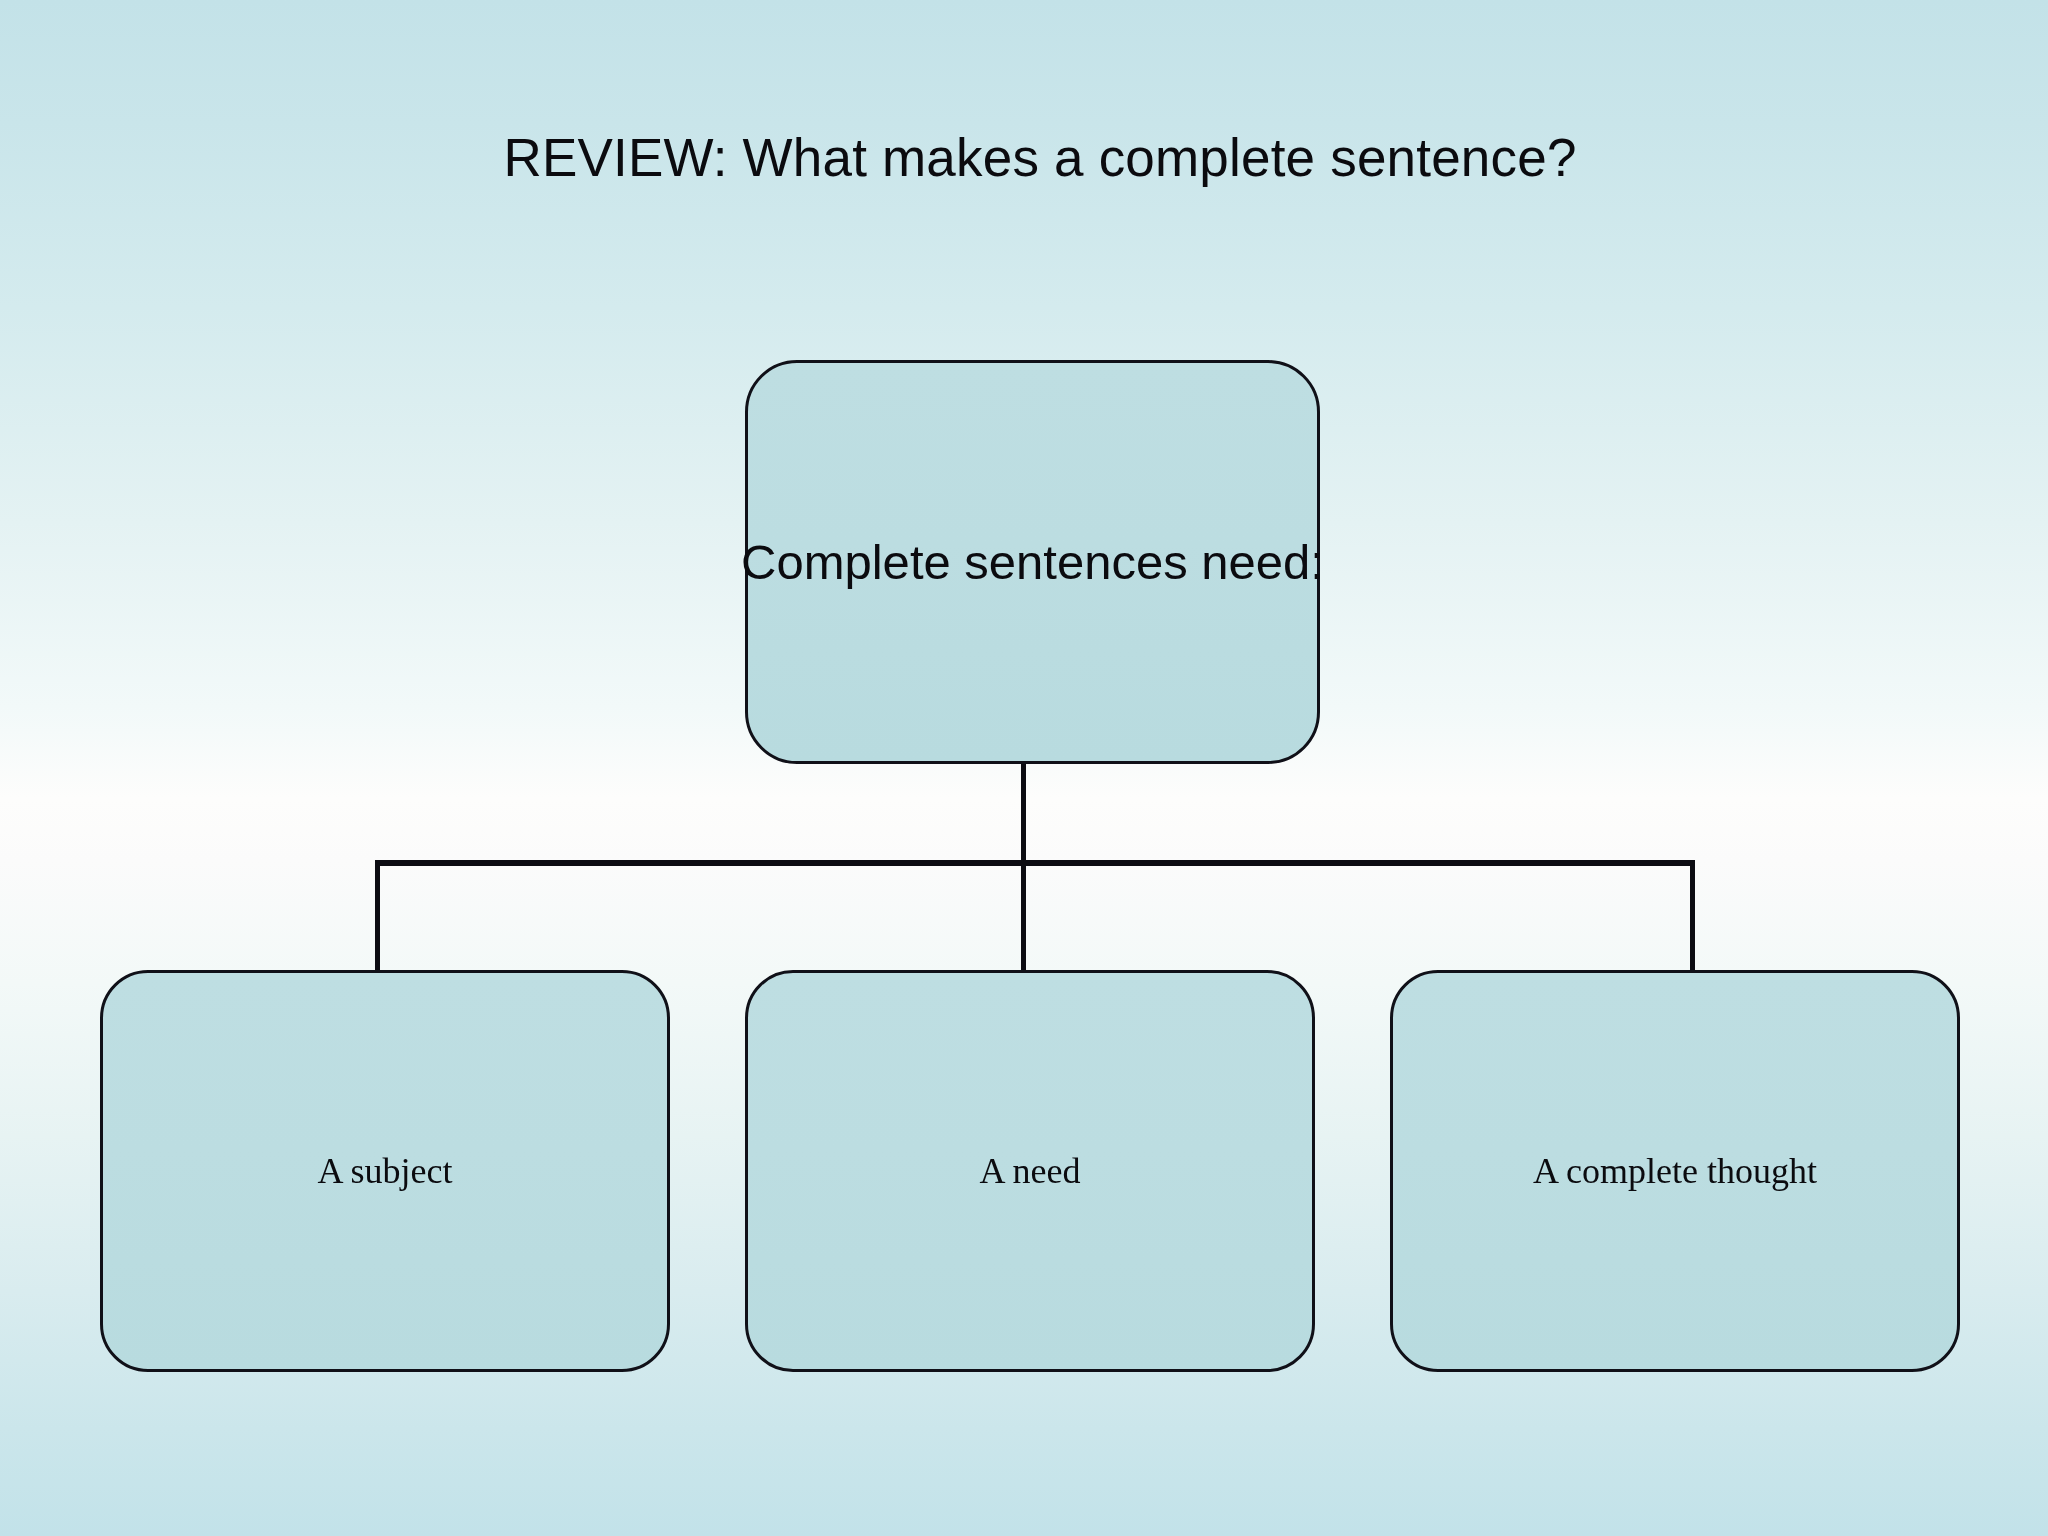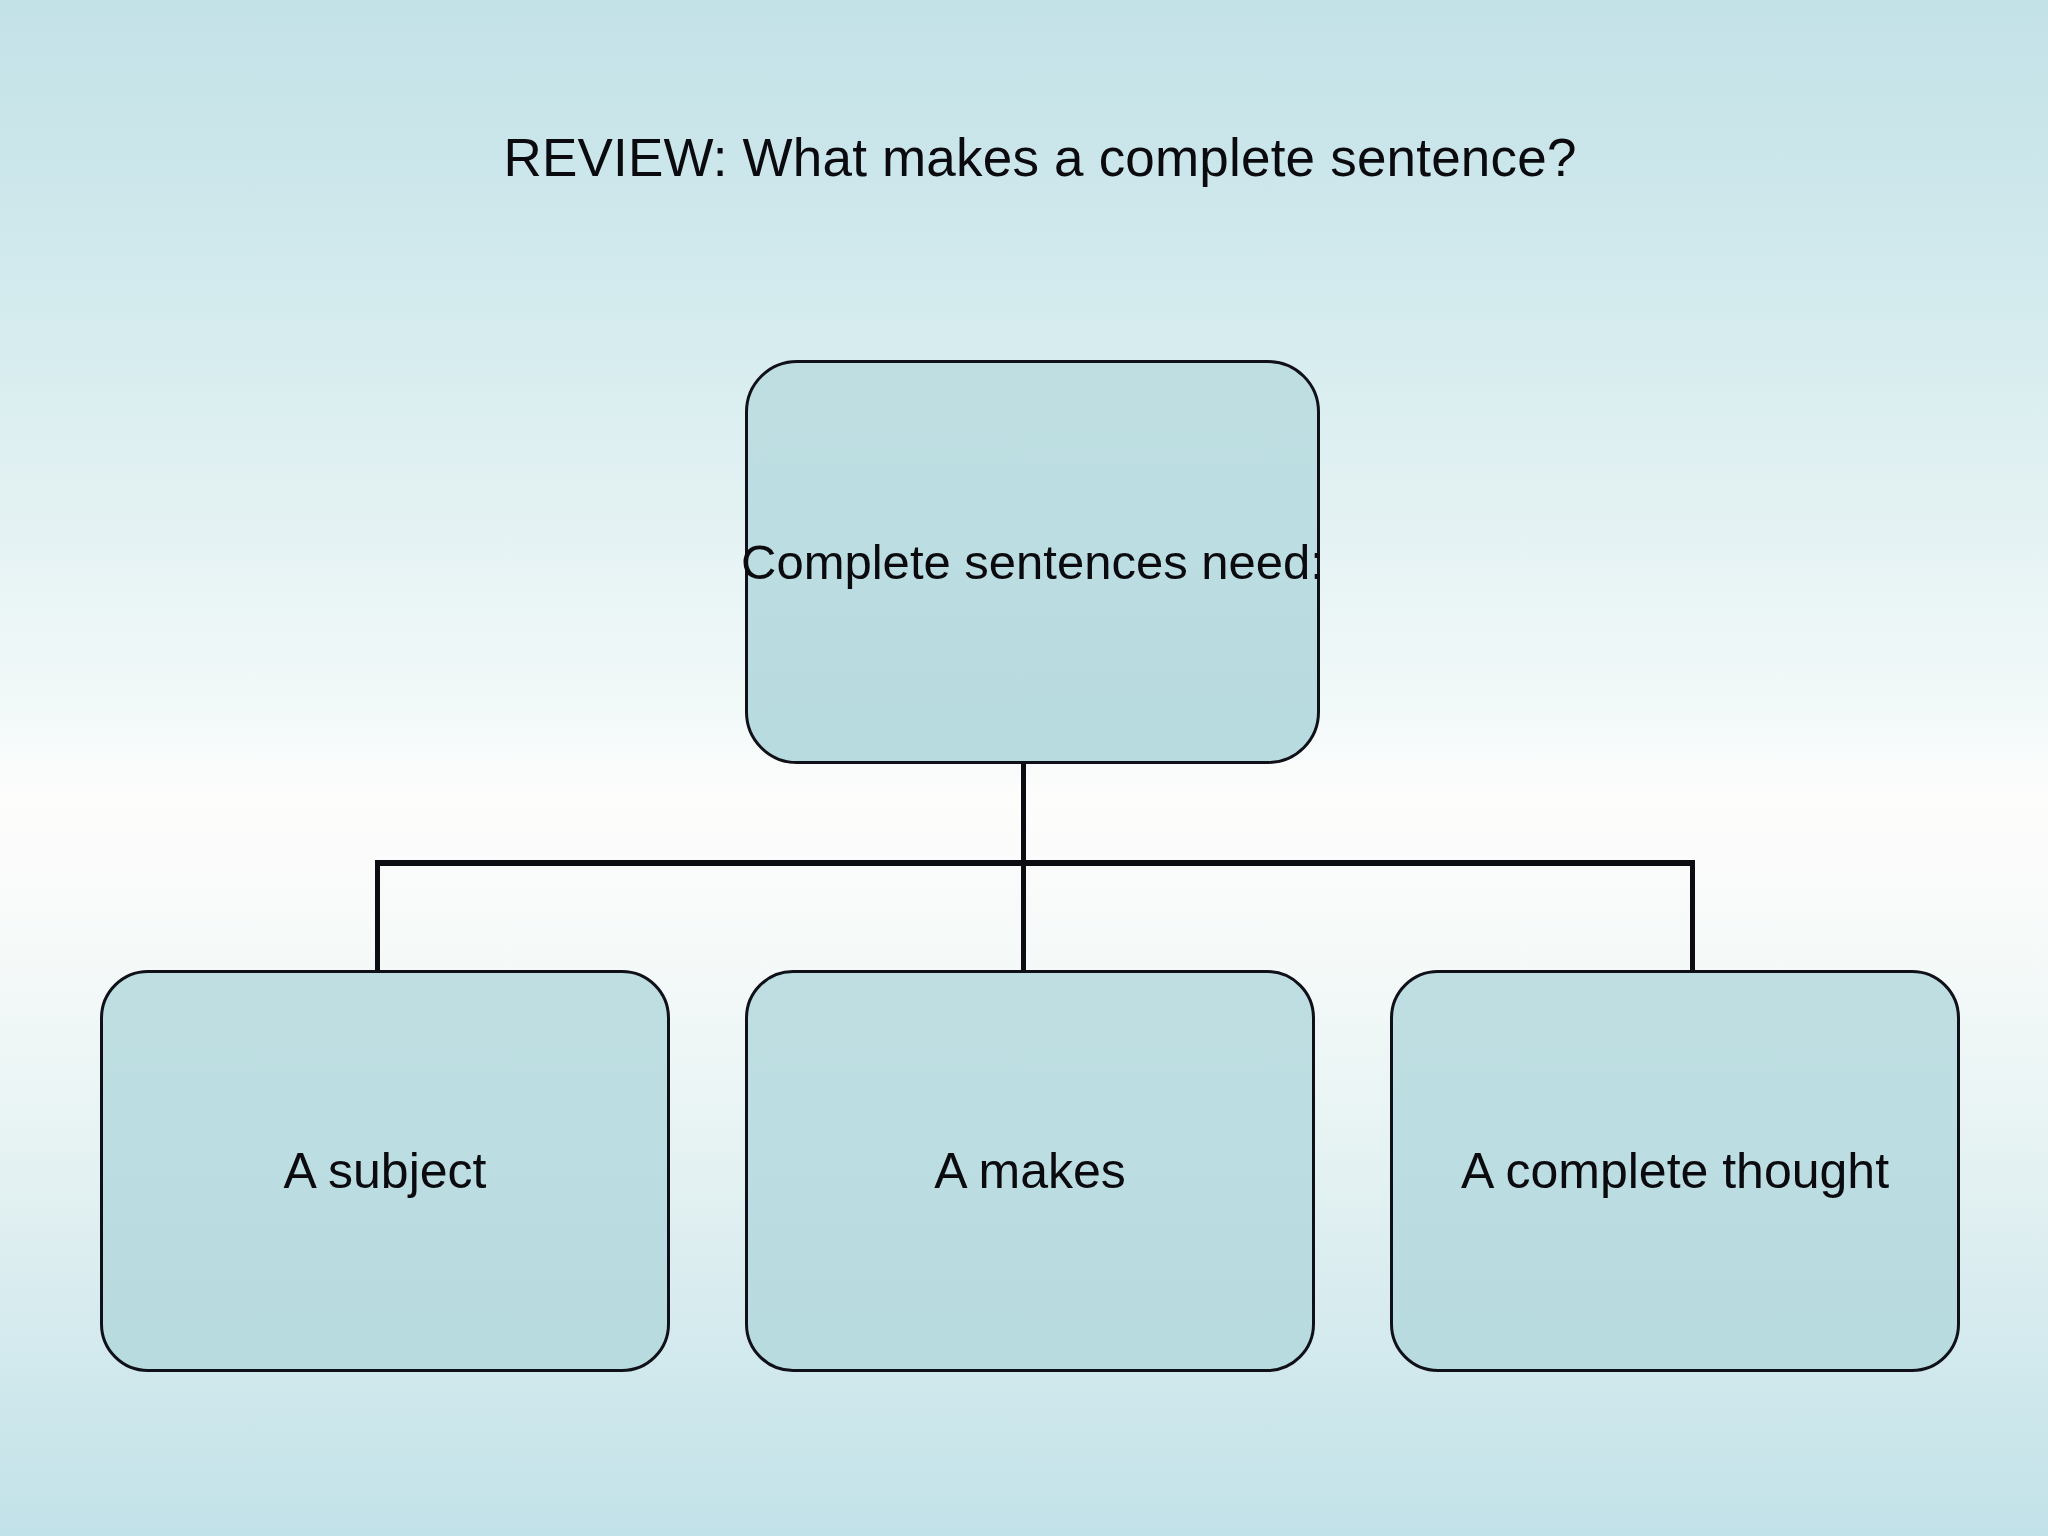--- a/index.html
+++ b/index.html
@@ -81,21 +81,21 @@
     left: 50%;
     transform: translate(-50%, -50%);
     white-space: nowrap;
     color: #0b0b0f;
     font-size: 49px;
     line-height: 58px;
     text-align: center;
     pointer-events: none;
   }
   .node-label-root { font-size: 49px; }
-  .node-label-leaf { font-size: 50px; }
+  .node-label-leaf { font-size: 36px; font-family: Liberation Serif, serif; }
 </style>
 </head>
 <body>
 
 <div id="slide">
 
   <div class="slide-title">REVIEW: What makes a complete sentence?</div>
 
   <div class="conn conn-v-root"></div>
   <div class="conn conn-h-bus"></div>
@@ -105,20 +105,20 @@
 
   <div class="node node-root">
     <span class="node-label node-label-root">Complete sentences need:</span>
   </div>
 
   <div class="node node-leaf-1">
     <span class="node-label node-label-leaf">A subject</span>
   </div>
 
   <div class="node node-leaf-2">
-    <span class="node-label node-label-leaf">A makes</span>
+    <span class="node-label node-label-leaf">A need</span>
   </div>
 
   <div class="node node-leaf-3">
     <span class="node-label node-label-leaf">A complete thought</span>
   </div>
 
 </div>
 
 </body></html>

